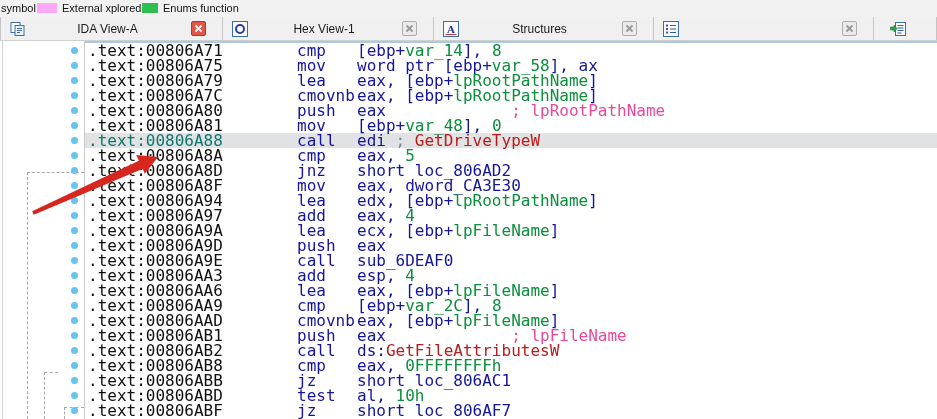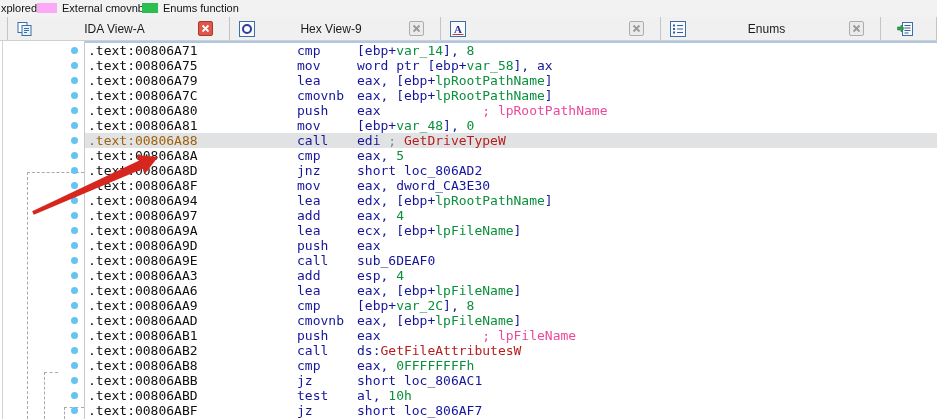--- a/index.html
+++ b/index.html
@@ -6,60 +6,60 @@
   body{
     width:937px;height:419px;position:relative;overflow:hidden;
     background:#ffffff;font-family:"Liberation Sans",sans-serif;
   }
   
   .legend-bar{position:absolute;left:0;top:0;width:937px;height:17px;background:#F2F2F2;font-size:11px;color:#111}
   .legend-label{position:absolute;top:2px;white-space:nowrap}
   .legend-swatch{position:absolute;top:3px;width:20px;height:10px}
   
   .tab-bar{position:absolute;left:0;top:17px;width:937px;height:24px;background:#F0F0F0;
-    border-bottom:1px solid #CFCFCF;display:flex;padding-left:7px;box-sizing:border-box}
+    border-bottom:1px solid #CFCFCF;display:flex;padding-left:0;box-sizing:border-box}
   .tab{position:relative;height:100%;border-left:1px solid #C4C4C4;box-sizing:border-box;background:#F0F0F0}
   .tab:last-child{border-right:1px solid #C4C4C4}
   .tab-icon{position:absolute;left:9px;top:4px;width:16px;height:16px}
   .tab-label{position:absolute;left:26px;right:34px;top:5px;text-align:center;font-size:12px;color:#1a1a1a;white-space:nowrap}
   .tab-close{position:absolute;right:16px;top:4px;width:15px;height:15px;border-radius:2px;
     display:flex;align-items:center;justify-content:center;padding:0;cursor:default}
   .tab-close.red{background:#E25549;border:1px solid #A83A30}
   .tab-close.gray{background:#EBEBEB;border:1px solid #ADADAD}
   
   .listing{position:absolute;left:0;top:41px;width:937px;height:378px;background:#ffffff}
   .listing-topline{position:absolute;left:85px;top:0;right:0;height:2px;background:#AEC8E4}
   .left-edge{position:absolute;left:2px;top:0;bottom:0;width:1px;background:#D4D4D4}
   .margin-sep{position:absolute;left:84px;top:0;bottom:0;width:1px;background:#C9C9C9}
   .asm{position:absolute;left:85px;top:2px;right:0;
-    font-family:"DejaVu Sans Mono","Liberation Mono",monospace;font-size:13px;line-height:15px;white-space:pre}
+    font-family:"DejaVu Sans Mono","Liberation Mono",monospace;font-size:16px;line-height:15px;white-space:pre}
   .asm-line{height:15px}
   .asm-line.hl{background:#E1E2E4}
   .addr{display:inline-block;width:212px;padding-left:3px;box-sizing:border-box;color:#0f0f0f}
-  .addr.cur{color:#a16207}
+  .addr.cur{color:#0f766e}
   .mn{display:inline-block;width:60px;color:#15159B}
   .c-n{color:#15159B}
   .c-g{color:#0A8F3C}
   .c-b{color:#ec4899}
   .c-p{color:#b91c1c}
   .c-s{color:#7A8699}
   .dots{position:absolute;left:0;top:2px;width:84px;height:100%}
   .nav-dot{position:absolute;left:71px;width:7px;height:7px;border-radius:50%;background:#66C5F0}
   
   .dash-v{position:absolute;width:0;border-left:1px dashed #A9A9A9}
   .dash-h{position:absolute;height:0;border-top:1px dashed #A9A9A9}
   .arrow-svg{position:absolute;left:20px;top:145px;pointer-events:none}
 </style>
 </head>
 <body>
 
 <div class="legend-bar">
-  <span class="legend-label" style="left:1px">xplored</span>
+  <span class="legend-label" style="left:1px">symbol</span>
   <span class="legend-swatch" style="left:37px;background:#FBA8F5"></span>
-  <span class="legend-label" style="left:62px">External cmovnb</span>
+  <span class="legend-label" style="left:62px">External xplored</span>
   <span class="legend-swatch" style="left:142px;width:16px;background:#2CBE4E"></span>
   <span class="legend-label" style="left:163px">Enums function</span>
 </div>
 
 <div class="tab-bar">
 
   <div class="tab" style="width:222px">
     <svg class="tab-icon" viewBox="0 0 16 16">
       <rect x="1" y="1.5" width="9" height="10" fill="#ffffff" stroke="#3A6EA5"></rect>
       <rect x="5" y="4.5" width="9" height="10" fill="#E9F1FB" stroke="#3A6EA5"></rect>
@@ -74,54 +74,54 @@
         <line x1="7.5" y1="1.5" x2="1.5" y2="7.5" stroke="#ffffff" stroke-width="1.8"></line>
       </svg>
     </button>
   </div>
 
   <div class="tab" style="width:211px">
     <svg class="tab-icon" viewBox="0 0 16 16">
       <rect x="0.5" y="0.5" width="15" height="15" fill="#FAFAFA" stroke="#3A6EA5"></rect>
       <circle cx="8" cy="8" r="4" fill="none" stroke="#2B3E9F" stroke-width="2"></circle>
     </svg>
-    <span class="tab-label">Hex View-9</span>
+    <span class="tab-label">Hex View-1</span>
     <button class="tab-close gray">
       <svg width="9" height="9" viewBox="0 0 9 9">
         <line x1="1.5" y1="1.5" x2="7.5" y2="7.5" stroke="#9A9A9A" stroke-width="1.8"></line>
         <line x1="7.5" y1="1.5" x2="1.5" y2="7.5" stroke="#9A9A9A" stroke-width="1.8"></line>
       </svg>
     </button>
   </div>
 
   <div class="tab" style="width:220px">
     <svg class="tab-icon" viewBox="0 0 16 16">
       <rect x="0.5" y="0.5" width="15" height="15" fill="#FAFAFA" stroke="#3A6EA5"></rect>
       <text x="8" y="12" text-anchor="middle" font-size="11" font-family="Liberation Serif,serif" fill="#1F2E9E" font-weight="bold">A</text>
       <line x1="2.5" y1="13.5" x2="13.5" y2="13.5" stroke="#C23A3A"></line>
     </svg>
+    <span class="tab-label">Structures</span>
     <button class="tab-close gray">
       <svg width="9" height="9" viewBox="0 0 9 9">
         <line x1="1.5" y1="1.5" x2="7.5" y2="7.5" stroke="#9A9A9A" stroke-width="1.8"></line>
         <line x1="7.5" y1="1.5" x2="1.5" y2="7.5" stroke="#9A9A9A" stroke-width="1.8"></line>
       </svg>
     </button>
   </div>
 
   <div class="tab" style="width:220px">
     <svg class="tab-icon" viewBox="0 0 16 16">
       <rect x="0.5" y="0.5" width="15" height="15" fill="#FAFAFA" stroke="#3A6EA5"></rect>
       <rect x="3" y="3.5" width="2" height="2" fill="#2B5FA8"></rect>
       <line x1="7" y1="4.5" x2="13" y2="4.5" stroke="#2B5FA8"></line>
       <rect x="3" y="7" width="2" height="2" fill="#2B5FA8"></rect>
       <line x1="7" y1="8" x2="13" y2="8" stroke="#2B5FA8"></line>
       <rect x="3" y="10.5" width="2" height="2" fill="#2B5FA8"></rect>
       <line x1="7" y1="11.5" x2="13" y2="11.5" stroke="#2B5FA8"></line>
     </svg>
-    <span class="tab-label">Enums</span>
     <button class="tab-close gray">
       <svg width="9" height="9" viewBox="0 0 9 9">
         <line x1="1.5" y1="1.5" x2="7.5" y2="7.5" stroke="#9A9A9A" stroke-width="1.8"></line>
         <line x1="7.5" y1="1.5" x2="1.5" y2="7.5" stroke="#9A9A9A" stroke-width="1.8"></line>
       </svg>
     </button>
   </div>
 
   <div class="tab" style="flex:1">
     <svg class="tab-icon" style="left:16px" viewBox="0 0 16 16">

